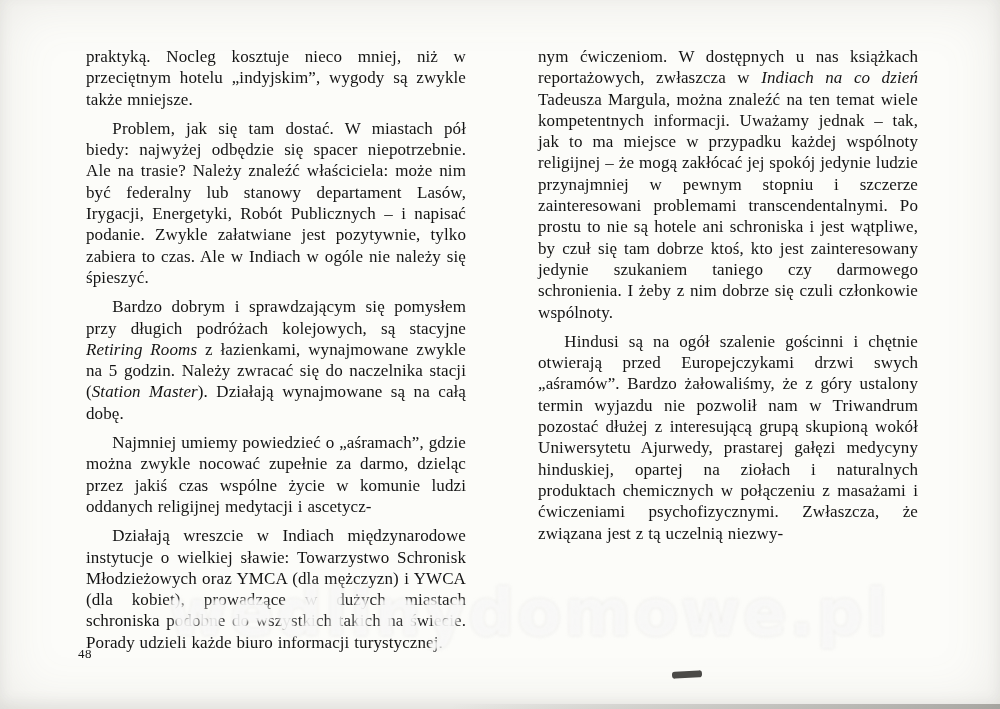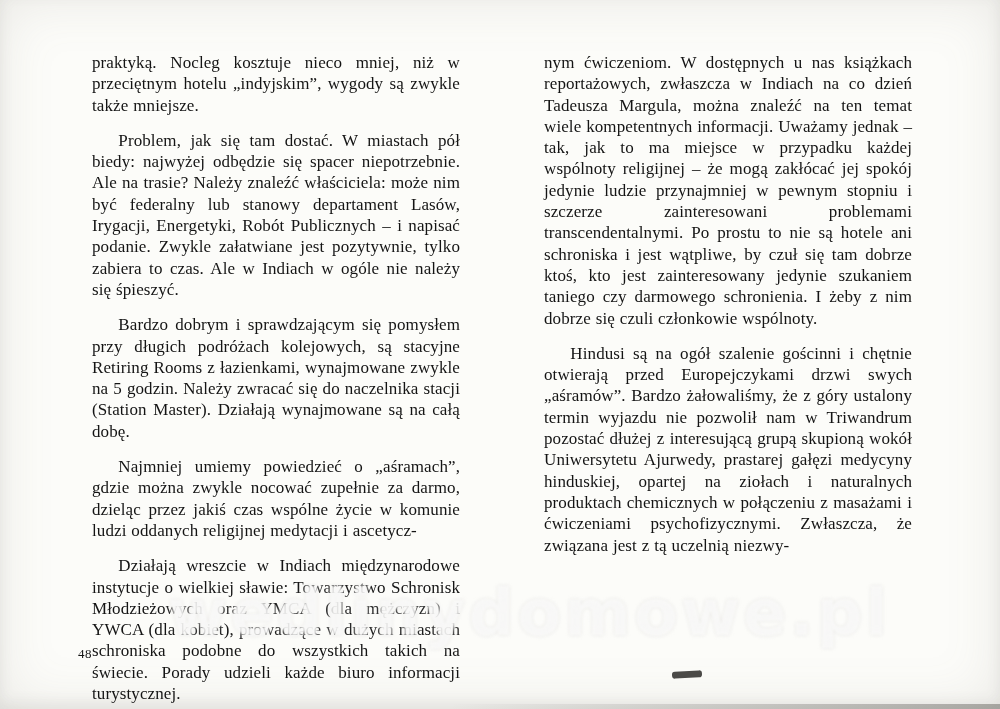--- a/index.html
+++ b/index.html
@@ -28,27 +28,28 @@
   }
   .column {
     flex: 1 1 0;
     font-size: 17px;
     line-height: 21.3px;
     text-align: justify;
     letter-spacing: 0.1px;
     word-spacing: 0.5px;
   }
   .column p.para {
-    margin: 14px;
+    margin: 8px;
     padding: 0;
   }
   .column p.para.indent {
     text-indent: 1.55em;
   }
   .it {
+    font-style: italic;
   }
   .page-number {
     position: absolute;
     left: 78px;
     top: 646px;
     font-size: 13px;
     letter-spacing: 0.5px;
   }
   .watermark {
     position: absolute;

